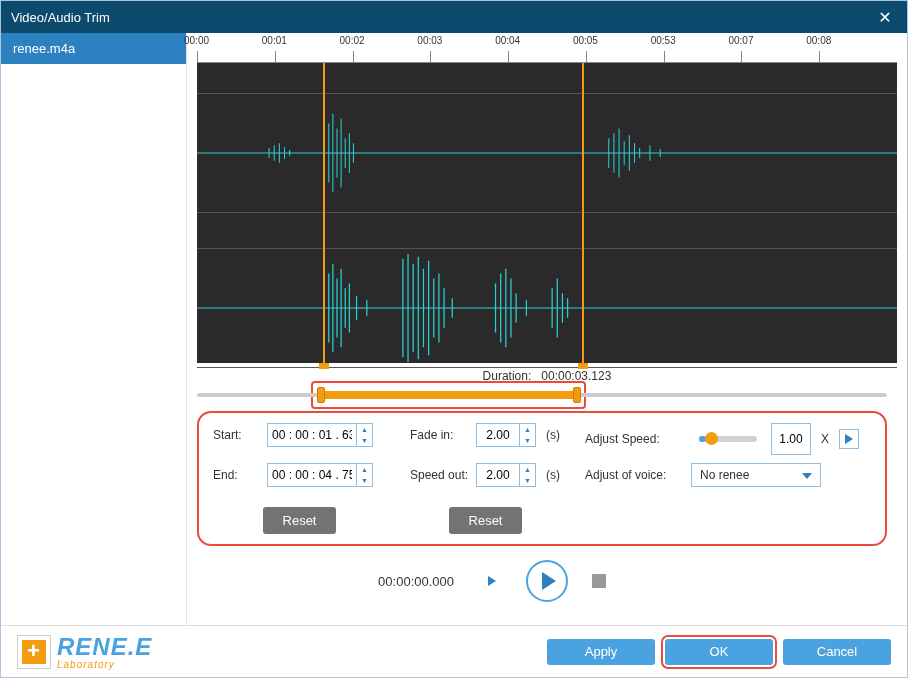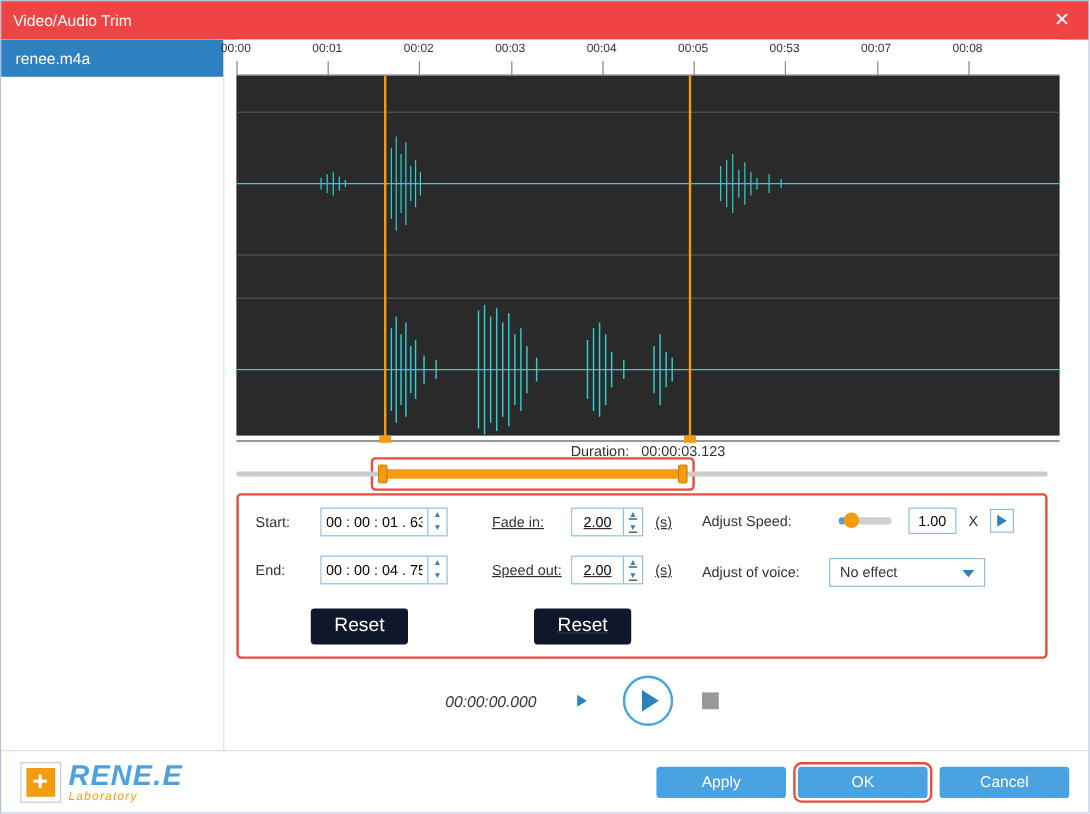--- a/index.html
+++ b/index.html
@@ -1,61 +1,61 @@
 <!DOCTYPE html>
 <html><head>
 <meta charset="utf-8">
 <style>
 * { box-sizing: border-box; margin: 0; padding: 0; font-family: "Segoe UI", Tahoma, sans-serif; }
 body { background: #f0f0f0; }
 .window { width: 908px; height: 678px; background: #fff; border: 1px solid #b0c4de; display: flex; flex-direction: column; }
-.titlebar { height: 32px; background: #ef4444; color: #fff; display: flex; align-items: center; padding: 0 10px; font-size: 13px; }
+.titlebar { height: 32px; background: #0c4a6e; color: #fff; display: flex; align-items: center; padding: 0 10px; font-size: 13px; }
 .titlebar .title { flex: 1; }
 .titlebar .close { width: 24px; height: 24px; display: flex; align-items: center; justify-content: center; font-size: 16px; cursor: pointer; }
 .main { flex: 1; display: flex; }
 .sidebar { width: 186px; background: #fff; border-right: 1px solid #e0e0e0; }
 .sidebar-item { background: #2e81c0; color: #fff; padding: 8px 12px; font-size: 13px; }
-.content { flex: 1; display: flex; flex-direction: column; padding: 0 24px 0 0; }
+.content { flex: 1; display: flex; flex-direction: column; padding: 0 10px 0 0; }
 .timeline { height: 30px; background: #fff; display: flex; font-size: 10px; color: #333; position: relative; border-bottom: 1px solid #888; margin-left: 10px; }
 .timeline .tick { flex: 1; border-left: 1px solid #888; height: 12px; margin-top: 18px; position: relative; }
 .timeline .tick span { position: absolute; top: -16px; left: -14px; }
 .waveform { height: 300px; background: #2a2a2a; position: relative; margin-left: 10px; }
 .wave-track { position: absolute; left: 0; right: 0; height: 120px; border-top: 1px solid #555; border-bottom: 1px solid #555; }
 .wave-track.top { top: 30px; }
 .wave-track.bot { top: 185px; }
 .sel-marker { position: absolute; top: 0; bottom: 0; width: 2px; background: #f39c12; }
 .sel-marker::before { content: ""; position: absolute; bottom: -6px; left: -4px; width: 10px; height: 6px; background: #f39c12; }
 .duration-row { text-align: center; font-size: 12px; color: #333; padding: 6px 0 2px; margin-left: 10px; }
 .scrub { position: relative; height: 20px; margin: 0 10px 4px; }
 .scrub-track { position: absolute; top: 8px; left: 0; right: 0; height: 4px; background: #ccc; border-radius: 2px; }
 .scrub-sel { position: absolute; top: 6px; height: 8px; background: #f39c12; border-radius: 2px; }
 .scrub-handle { position: absolute; top: 2px; width: 8px; height: 16px; background: #f39c12; border: 1px solid #d17d00; border-radius: 2px; }
-.form-area { border: 2px solid #e74c3c; border-radius: 4px; margin: 2px 10px 8px; padding: 10px 14px; display: grid; grid-template-columns: 185px 175px 1fr; gap: 0; font-size: 12px; color: #333; position: relative; }
+.form-area { border: 2px solid #e74c3c; border-radius: 14px; margin: 2px 10px 8px; padding: 10px 14px; display: grid; grid-template-columns: 185px 175px 1fr; gap: 0; font-size: 12px; color: #333; position: relative; }
 .form-col { display: flex; flex-direction: column; gap: 16px; padding-right: 12px; }
-.form-col.mid { border-left: 0; padding-left: 12px; text-decoration: underline; }
-.form-col.right { border-left: 0; padding-left: 12px; gap: 20px; }
+.form-col.mid { border-left: 0; padding-left: 12px; }
+.form-col.right { border-left: 0; padding-left: 12px; gap: 8px; }
 .frow { display: flex; align-items: center; gap: 6px; }
 .frow label { width: 48px; }
 .frow.long label { width: 100px; }
 .spinner { display: flex; align-items: center; border: 1px solid #8fbde0; height: 24px; background: #fff; }
 .spinner input { border: none; outline: none; width: 88px; font-size: 12px; text-align: center; padding: 2px 4px; }
 .spinner.small input { width: 42px; }
 .spinner .spin-btns { width: 16px; display: flex; flex-direction: column; border-left: 1px solid #8fbde0; }
 .spinner .spin-btns div { height: 11px; font-size: 7px; color: #2e81c0; text-align: center; line-height: 11px; cursor: pointer; }
 .unit { margin-left: 4px; }
-.btn-reset { background: #0f172a; color: #fff; border: none; border-radius: 3px; padding: 6px 20px; font-size: 16px; cursor: pointer; align-self: center; margin-top: 4px; }
+.btn-reset { background: #737373; color: #fff; border: none; border-radius: 3px; padding: 6px 20px; font-size: 13px; cursor: pointer; align-self: center; margin-top: 4px; }
 .slider { position: relative; flex: 1; height: 6px; background: #d0d0d0; border-radius: 3px; margin: 0 8px; }
 .slider .thumb { position: absolute; top: -4px; width: 13px; height: 13px; background: #f39c12; border-radius: 50%; }
 .slider .fill { position: absolute; top: 0; left: 0; height: 100%; background: #4aa3e0; border-radius: 3px; }
-.small-input { border: 1px solid #8fbde0; width: 40px; height: 22px; font-size: 12px; text-align: center; }
+.small-input { border: 1px solid #8fbde0; width: 40px; height: 32px; font-size: 12px; text-align: center; }
 .dropdown { border: 1px solid #8fbde0; height: 24px; width: 130px; display: flex; align-items: center; padding: 0 8px; font-size: 12px; background: #fff; position: relative; cursor: pointer; }
 .dropdown::after { content: ""; position: absolute; right: 8px; top: 9px; border-left: 5px solid transparent; border-right: 5px solid transparent; border-top: 6px solid #2e81c0; }
 .play-icon-box { width: 20px; height: 20px; border: 1px solid #8fbde0; display: inline-flex; align-items: center; justify-content: center; margin-left: 4px; cursor: pointer; }
 .tri { width: 0; height: 0; border-top: 5px solid transparent; border-bottom: 5px solid transparent; border-left: 8px solid #2e81c0; }
-.play-row { display: flex; align-items: center; justify-content: center; gap: 24px; padding: 6px 0 10px; font-size: 13px; color: #333; font-style: italic; }
+.play-row { display: flex; align-items: center; justify-content: center; gap: 24px; padding: 6px 0 10px; font-size: 13px; color: #333; }
 .play-row .timepos { width: 160px; text-align: right; }
 .bigplay { width: 42px; height: 42px; border: 2px solid #4aa3e0; border-radius: 50%; display: flex; align-items: center; justify-content: center; cursor: pointer; }
 .bigplay .tri { border-top-width: 9px; border-bottom-width: 9px; border-left-width: 14px; border-left-color: #2e81c0; margin-left: 3px; }
 .stopbtn { width: 14px; height: 14px; background: #999; cursor: pointer; }
 .footer { height: 52px; border-top: 1px solid #ddd; display: flex; align-items: center; padding: 0 16px; gap: 10px; }
 .logo { display: flex; align-items: center; gap: 6px; margin-right: auto; }
 .logo-icon { width: 34px; height: 34px; background: #fff; border: 1px solid #ccc; position: relative; }
 .logo-icon::before { content: ""; position: absolute; top: 4px; left: 4px; right: 4px; bottom: 4px; background: #f39c12; }
 .logo-icon::after { content: "+"; position: absolute; top: 2px; left: 9px; color: #fff; font-size: 22px; font-weight: bold; }
 .logo-text { font-family: "Arial", sans-serif; font-style: italic; }
@@ -244,21 +244,21 @@
               </div>
             <input class="small-input" value="1.00" style="">
             <span class="unit">X</span>
             <span class="play-icon-box">
                 <span class="tri"></span>
               </span>
           </div>
           <div class="frow long">
             <label>Adjust of voice:</label>
             <div class="dropdown">
-                <span>No effect</span>
+                <span>No renee</span>
               </div>
           </div>
         </div>
       </div>
       <div class="play-row">
         <span class="timepos">00:00:00.000</span>
         <span class="play-icon-box" style="border:none">
             <span class="tri"></span>
           </span>
         <div class="bigplay">

